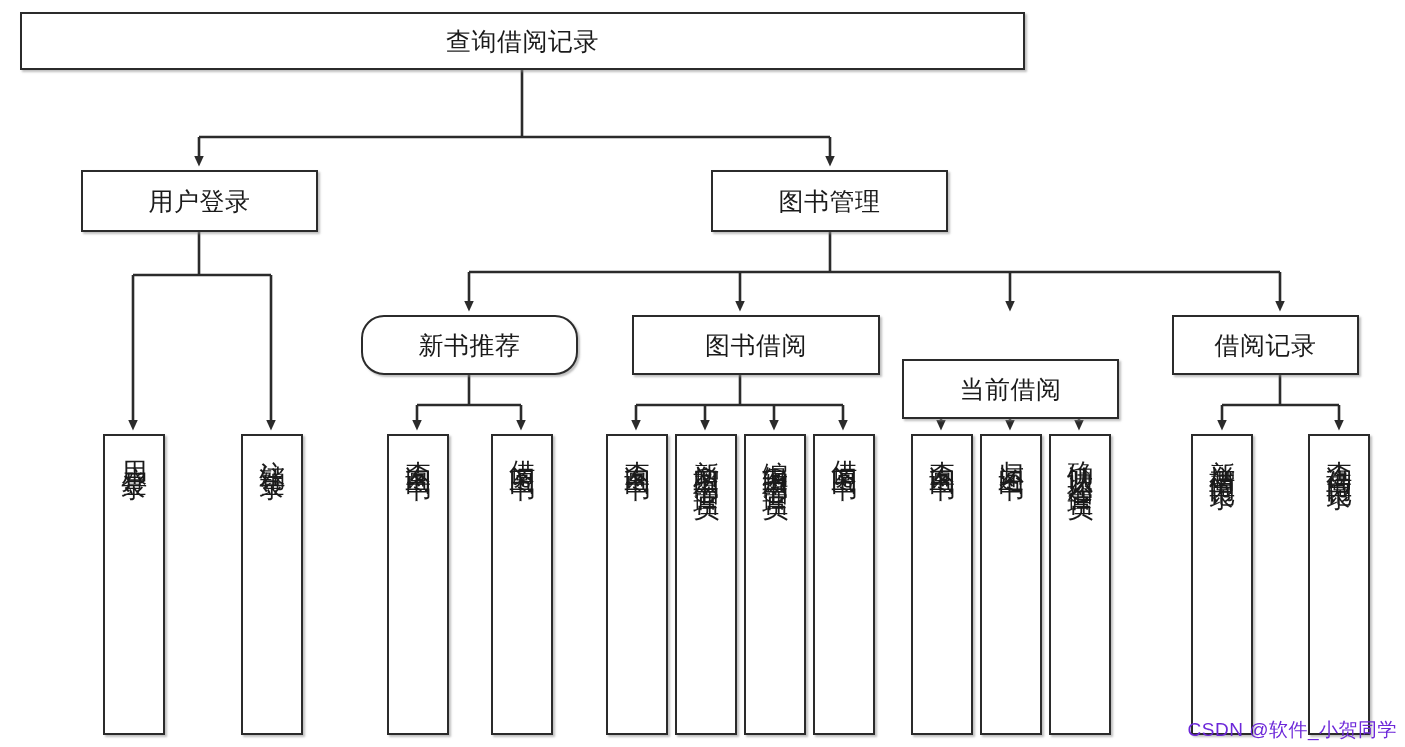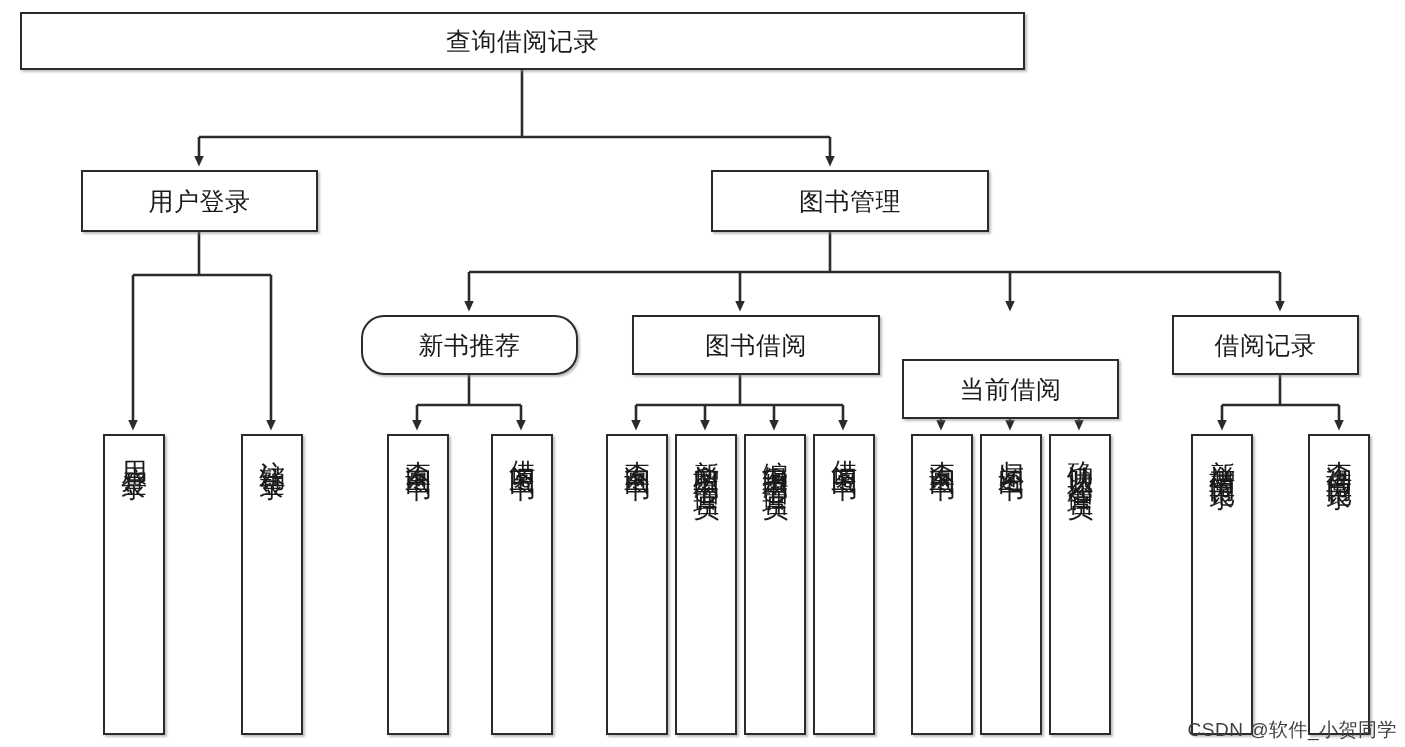--- a/index.html
+++ b/index.html
@@ -55,21 +55,21 @@
     text-orientation: upright;
     letter-spacing: 5px;
     line-height: 1.05;
     white-space: nowrap;
   }
   .watermark {
     position: absolute;
     right: 8px;
     bottom: 4px;
     font-size: 19px;
-    color: #404040;
+    color: #6d28d9;
     white-space: nowrap;
     letter-spacing: 0.5px;
   }
 </style>
 </head>
 <body>
 
 <div id="diagram-root">
 
   <svg class="flow" viewBox="0 0 1405 747">
@@ -122,21 +122,21 @@
     </g>
   </svg>
 
   <div class="node-box" style="left:20px; top:12px; width:1005px; height:58px;">
     <span class="node-label-h">查询借阅记录</span>
   </div>
 
   <div class="node-box" style="left:81px; top:170px; width:237px; height:62px;">
     <span class="node-label-h">用户登录</span>
   </div>
-  <div class="node-box" style="left:711px; top:170px; width:278px; height:62px;">
+  <div class="node-box" style="left:711px; top:170px; width:237px; height:62px;">
     <span class="node-label-h">图书管理</span>
   </div>
 
   <div class="node-box" style="left:361px; top:315px; width:217px; height:60px;border-radius:23px;">
     <span class="node-label-h">新书推荐</span>
   </div>
   <div class="node-box" style="left:632px; top:315px; width:248px; height:60px;">
     <span class="node-label-h">图书借阅</span>
   </div>
   <div class="node-box" style="left:902px; top:315px; width:217px; height:60px;margin-top:44px;">

